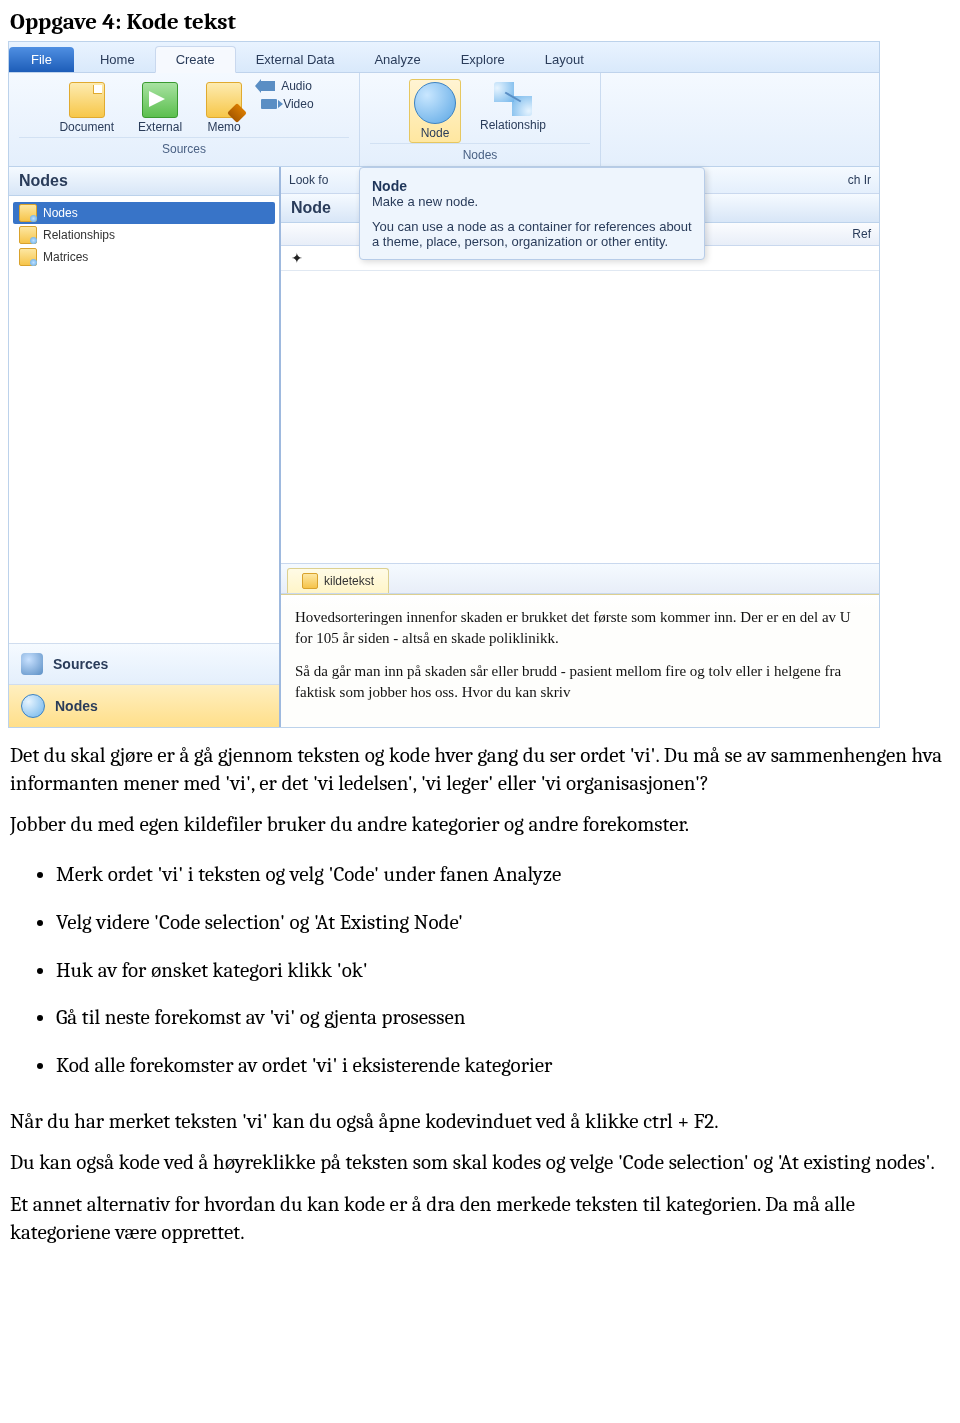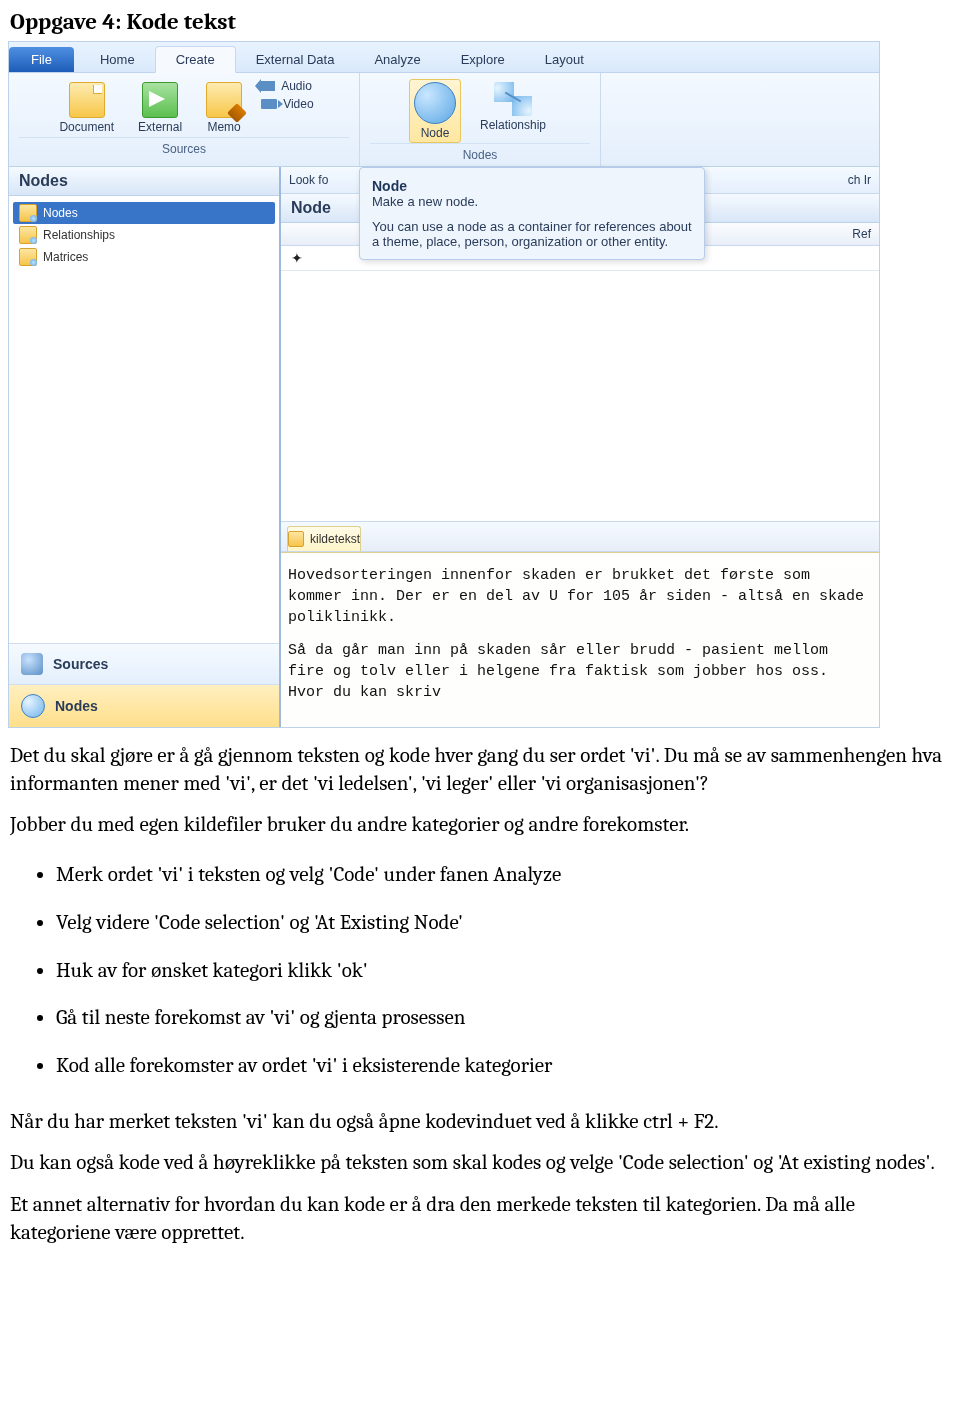--- a/index.html
+++ b/index.html
@@ -249,32 +249,32 @@
     margin-top: auto;
     background: linear-gradient(#f5faff,#e8eef8);
     border-top:1px solid #c9d8ee;
     border-bottom:1px solid #c9d8ee;
     display:flex;
   }
   .doc-tab {
     background: linear-gradient(#fffbe6,#fff5c8);
     border:1px solid #dcd090;
     border-bottom:none;
-    padding:4px 0;
+    padding:4px 14px;
     margin:4px 0 0 6px;
     font-size:12px;
     display:flex; align-items:center; gap:6px;
     border-radius:3px 3px 0 0;
   }
   .doc-ico { width:14px;height:14px; background:linear-gradient(#fde7a2,#f6c44a); border:1px solid #d9a22c; border-radius:2px; }
   .doc-content {
     background: linear-gradient(#ffffff,#fefefc 10%, #fefefc);
     border-top: 1px solid #dcd090;
-    padding: 12px 7px;
-    font-family: Liberation Mono, monospace;
+    padding: 12px 14px;
+    font-family: Liberation Serif, serif;
     font-size: 15px;
     color: #111;
     line-height: 1.4;
   }
   .doc-content p { margin: 0 0 12px 0; }
 
   
   .prose {
     padding: 14px 12px 12px 10px;
     font-size: 21px;

